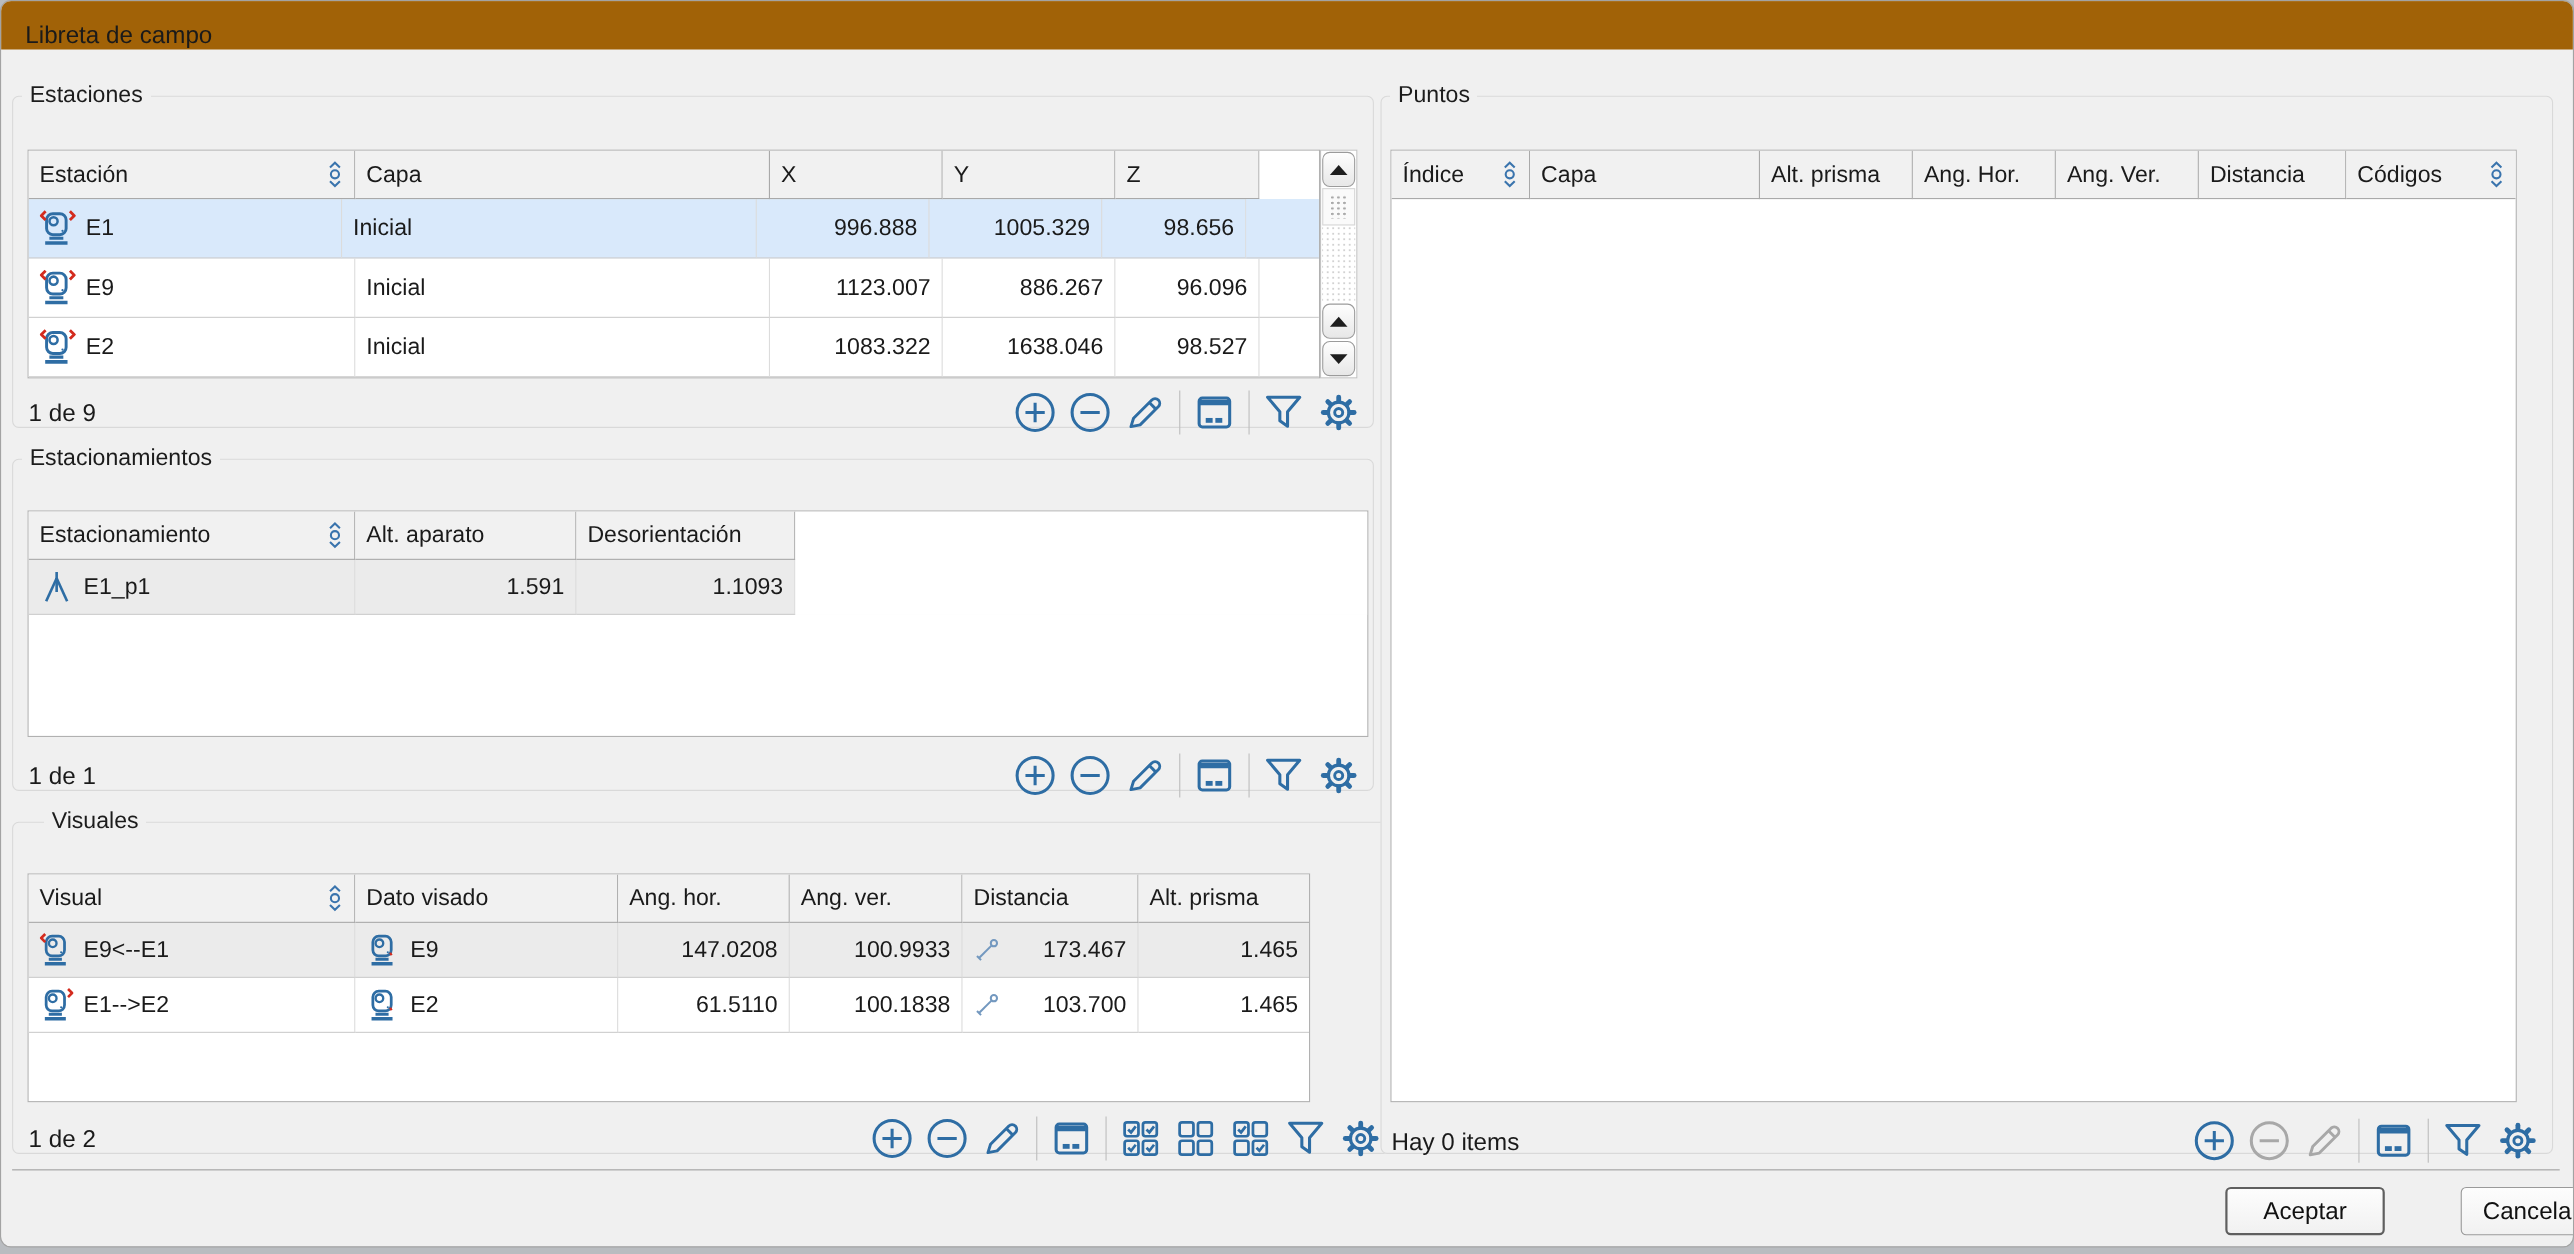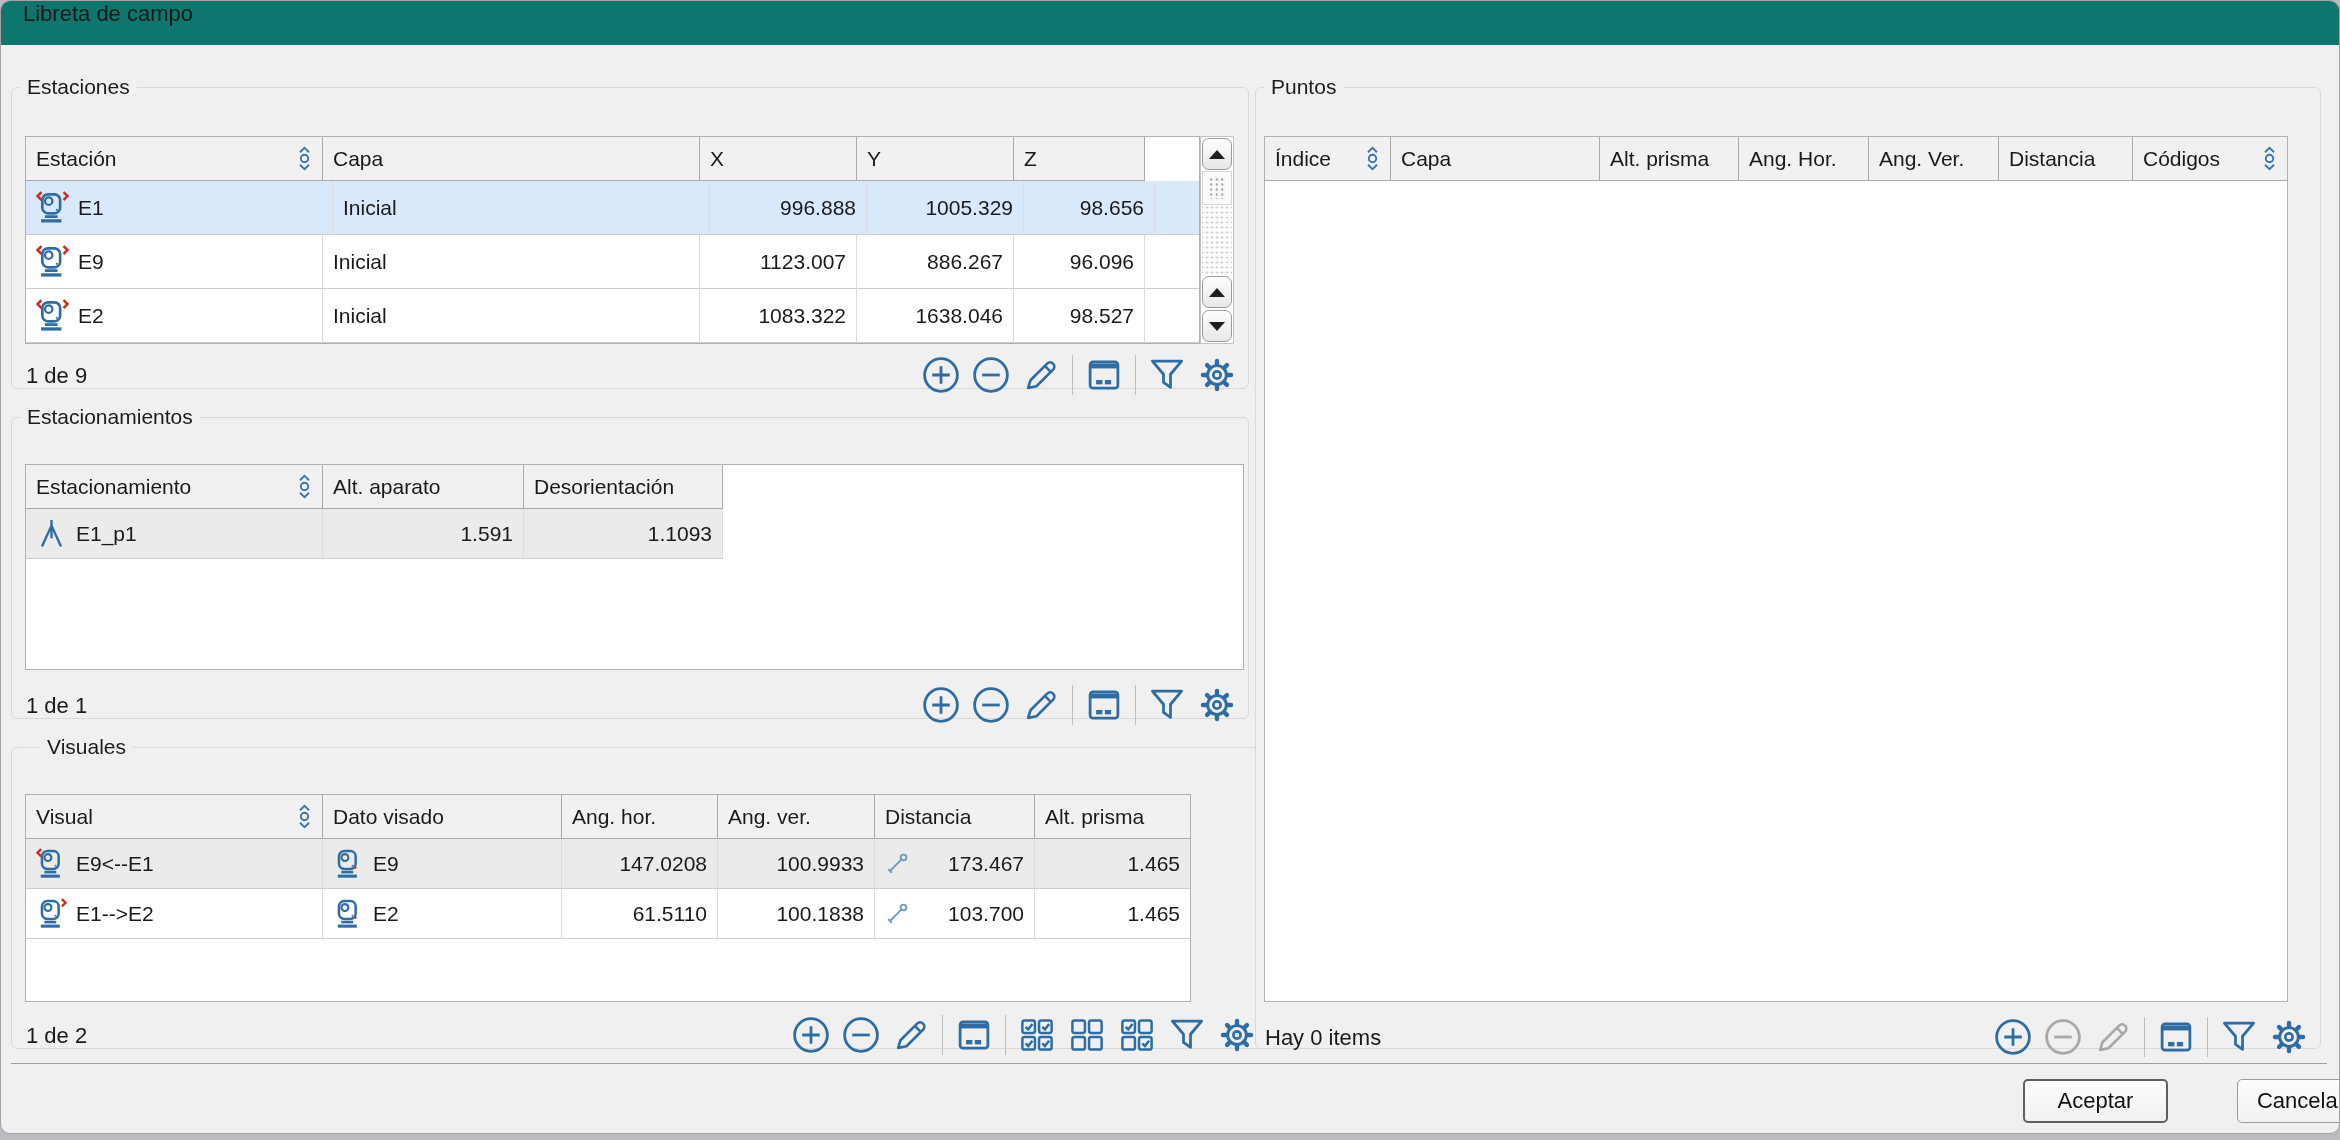--- a/index.html
+++ b/index.html
@@ -7,22 +7,22 @@
     width:2340px;height:1140px;background:#b9bcc0;
     font-family:"Liberation Sans", sans-serif;color:#1a1a1a;
     position:relative;overflow:hidden;
   }
   #window{
     position:absolute;left:0;top:0;width:2340px;height:1134px;
     background:#f0f0f0;border:1px solid #a3a3a3;border-radius:10px;
     box-sizing:border-box;overflow:hidden;
   }
   .titlebar{
-    position:absolute;left:0;top:0;right:0;height:44px;background:#0f766e;
-    display:flex;align-items:flex-start;padding-left:22px;font-size:22px;
+    position:absolute;left:0;top:0;right:0;height:44px;background:#a16207;
+    display:flex;align-items:flex-end;padding-left:22px;font-size:22px;
   }
   
   fieldset.fs{
     position:absolute;border:1px solid #d9d9d9;border-radius:6px;
     margin:0;padding:0;background:#f0f0f0;
   }
   fieldset.fs legend{margin-left:8px;padding:0 7px;font-size:21px;color:#1c1c1c;}
   
   .tbl{position:absolute;background:#fff;border:1px solid #b1b1b1;box-sizing:border-box;overflow:hidden;}
   .thead{display:flex;}
@@ -246,21 +246,21 @@
         <div class="th" style="width:157px;">
             <span>Y</span>
           </div>
         <div class="th" style="width:131px;">
             <span>Z</span>
           </div>
         <div class="th-fill"></div>
       </div>
 
       <div class="tr h54 sel-blue">
-        <div class="td name-cell" style="width:307px;background:transparent;">
+        <div class="td name-cell" style="width:285px;background:transparent;">
           <svg class="rowicon" width="33" height="33">
               <use href="#st-both"></use>
             </svg>
           <span>E1</span>
         </div>
         <div class="td" style="width:377px;background:transparent;">
             <span>Inicial</span>
           </div>
         <div class="td num" style="width:157px;background:transparent;">
             <span>996.888</span>

